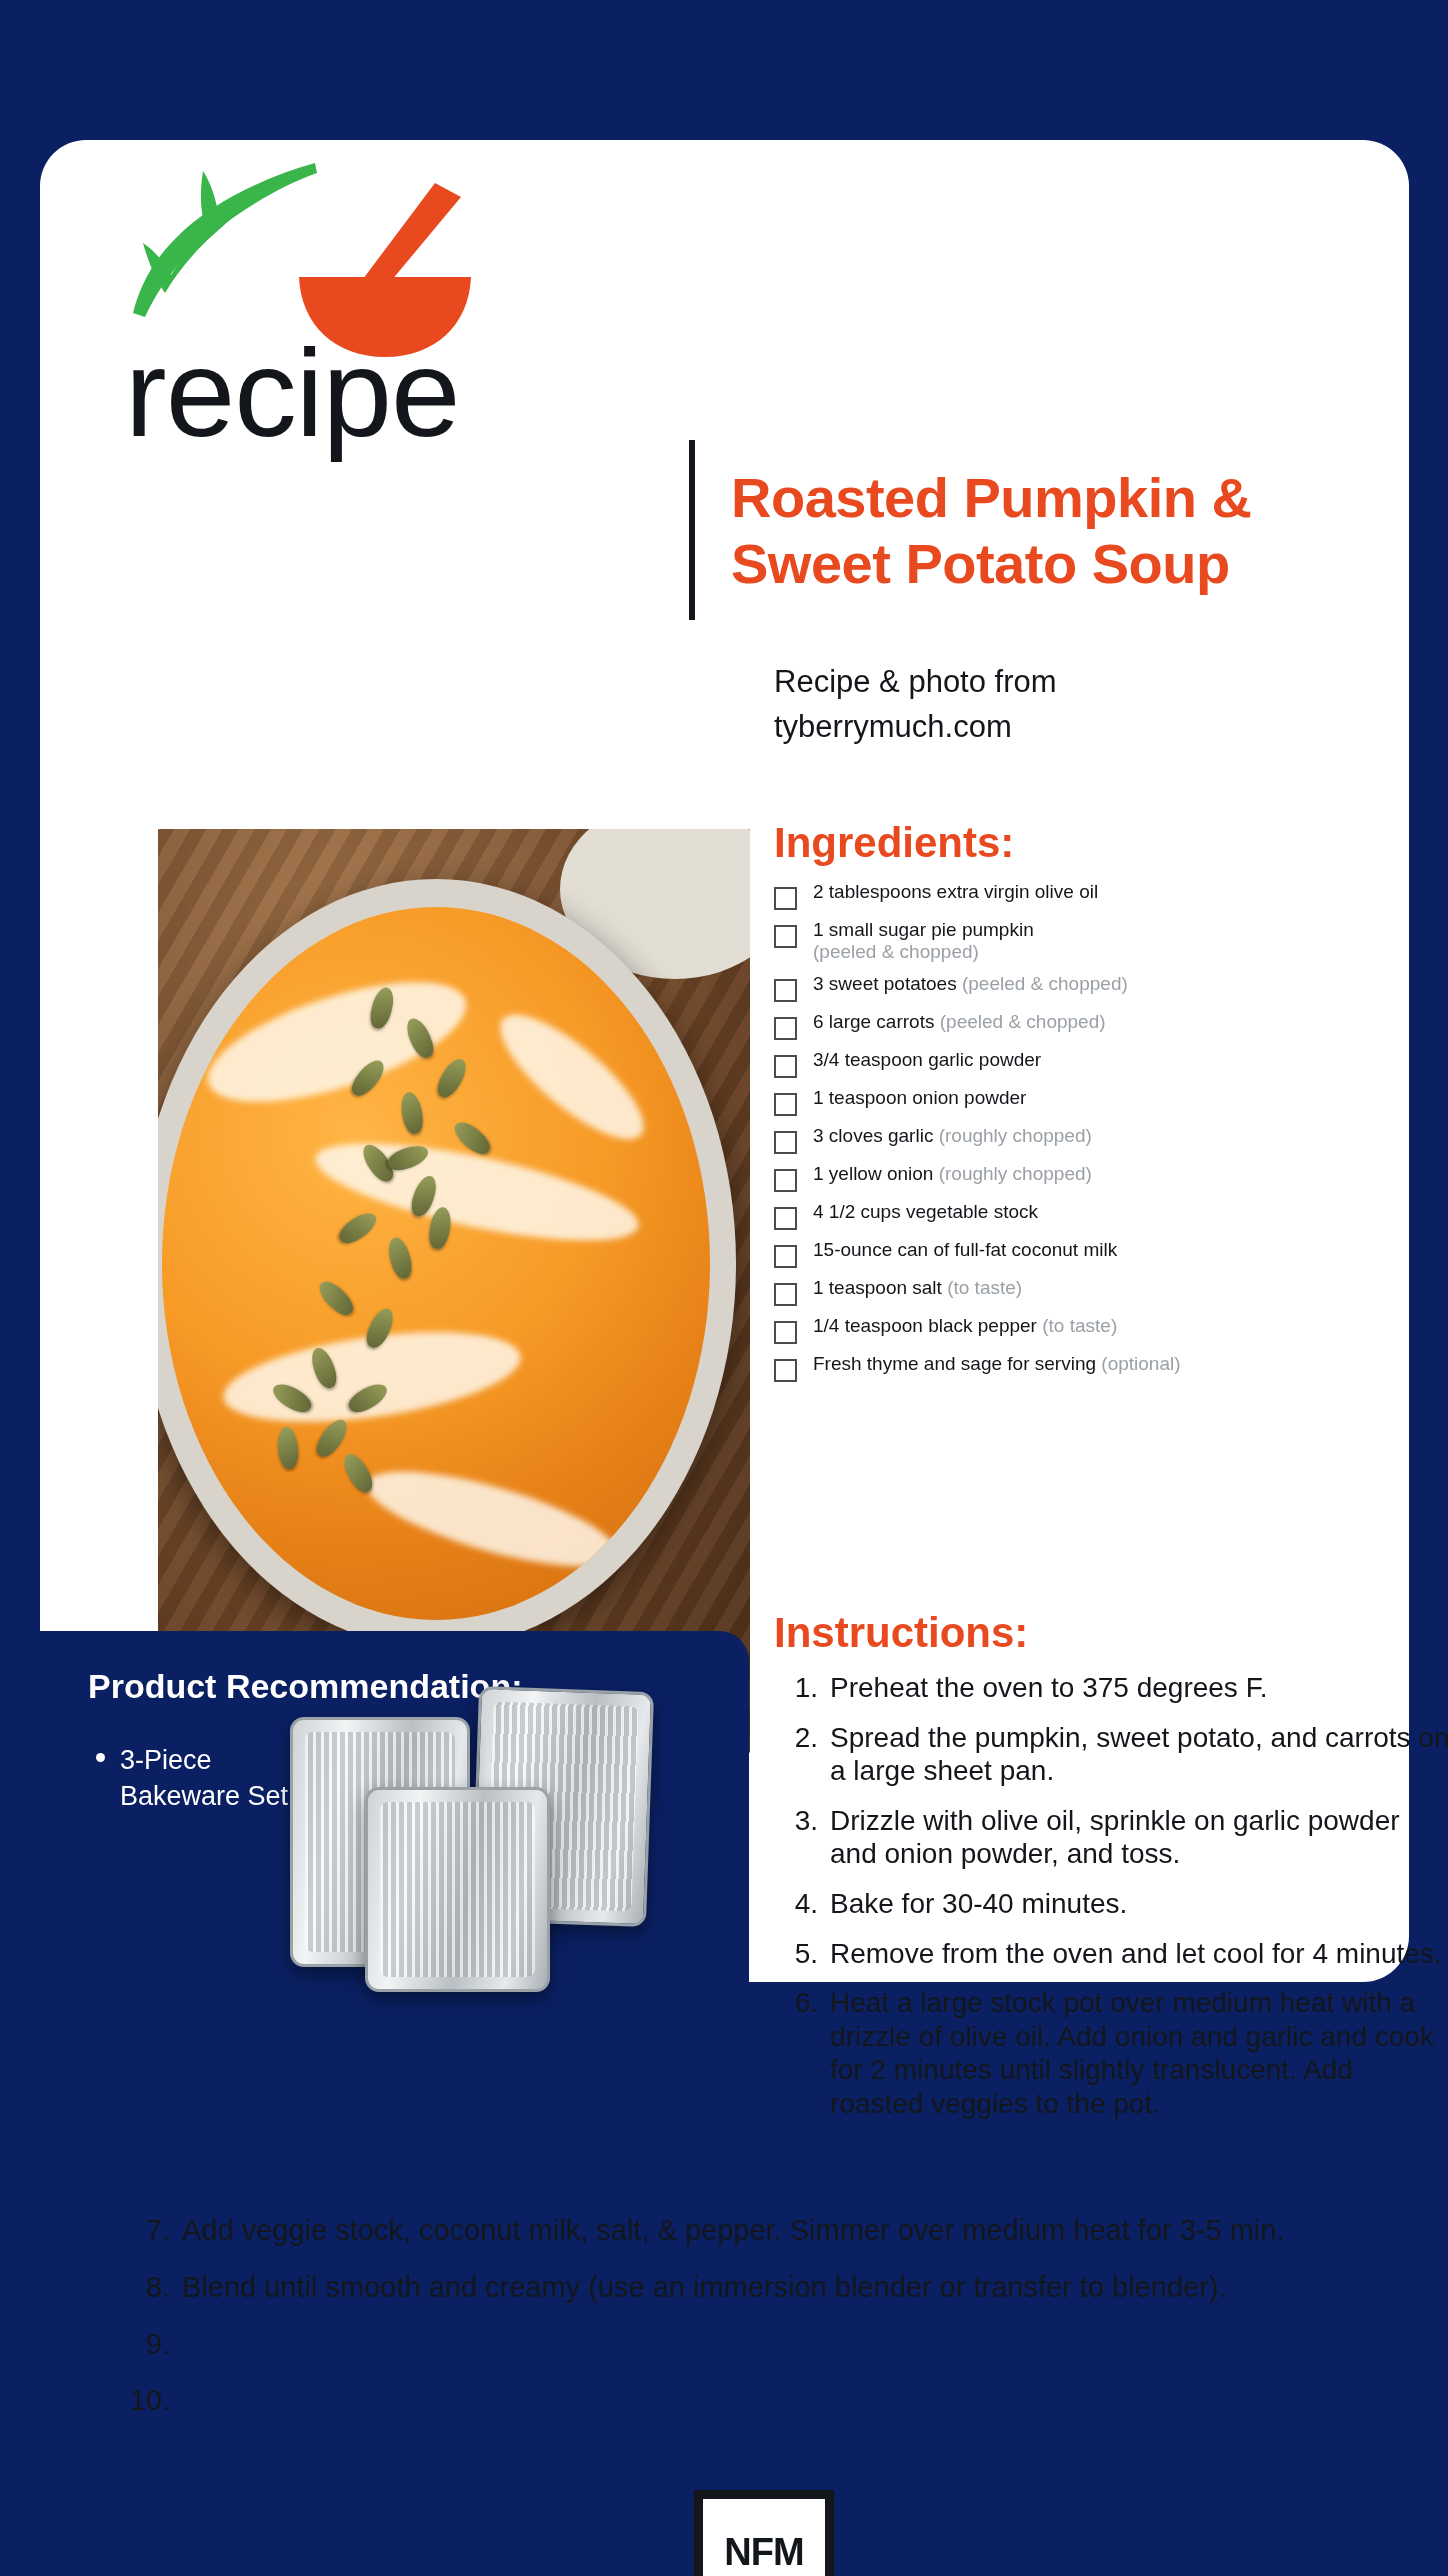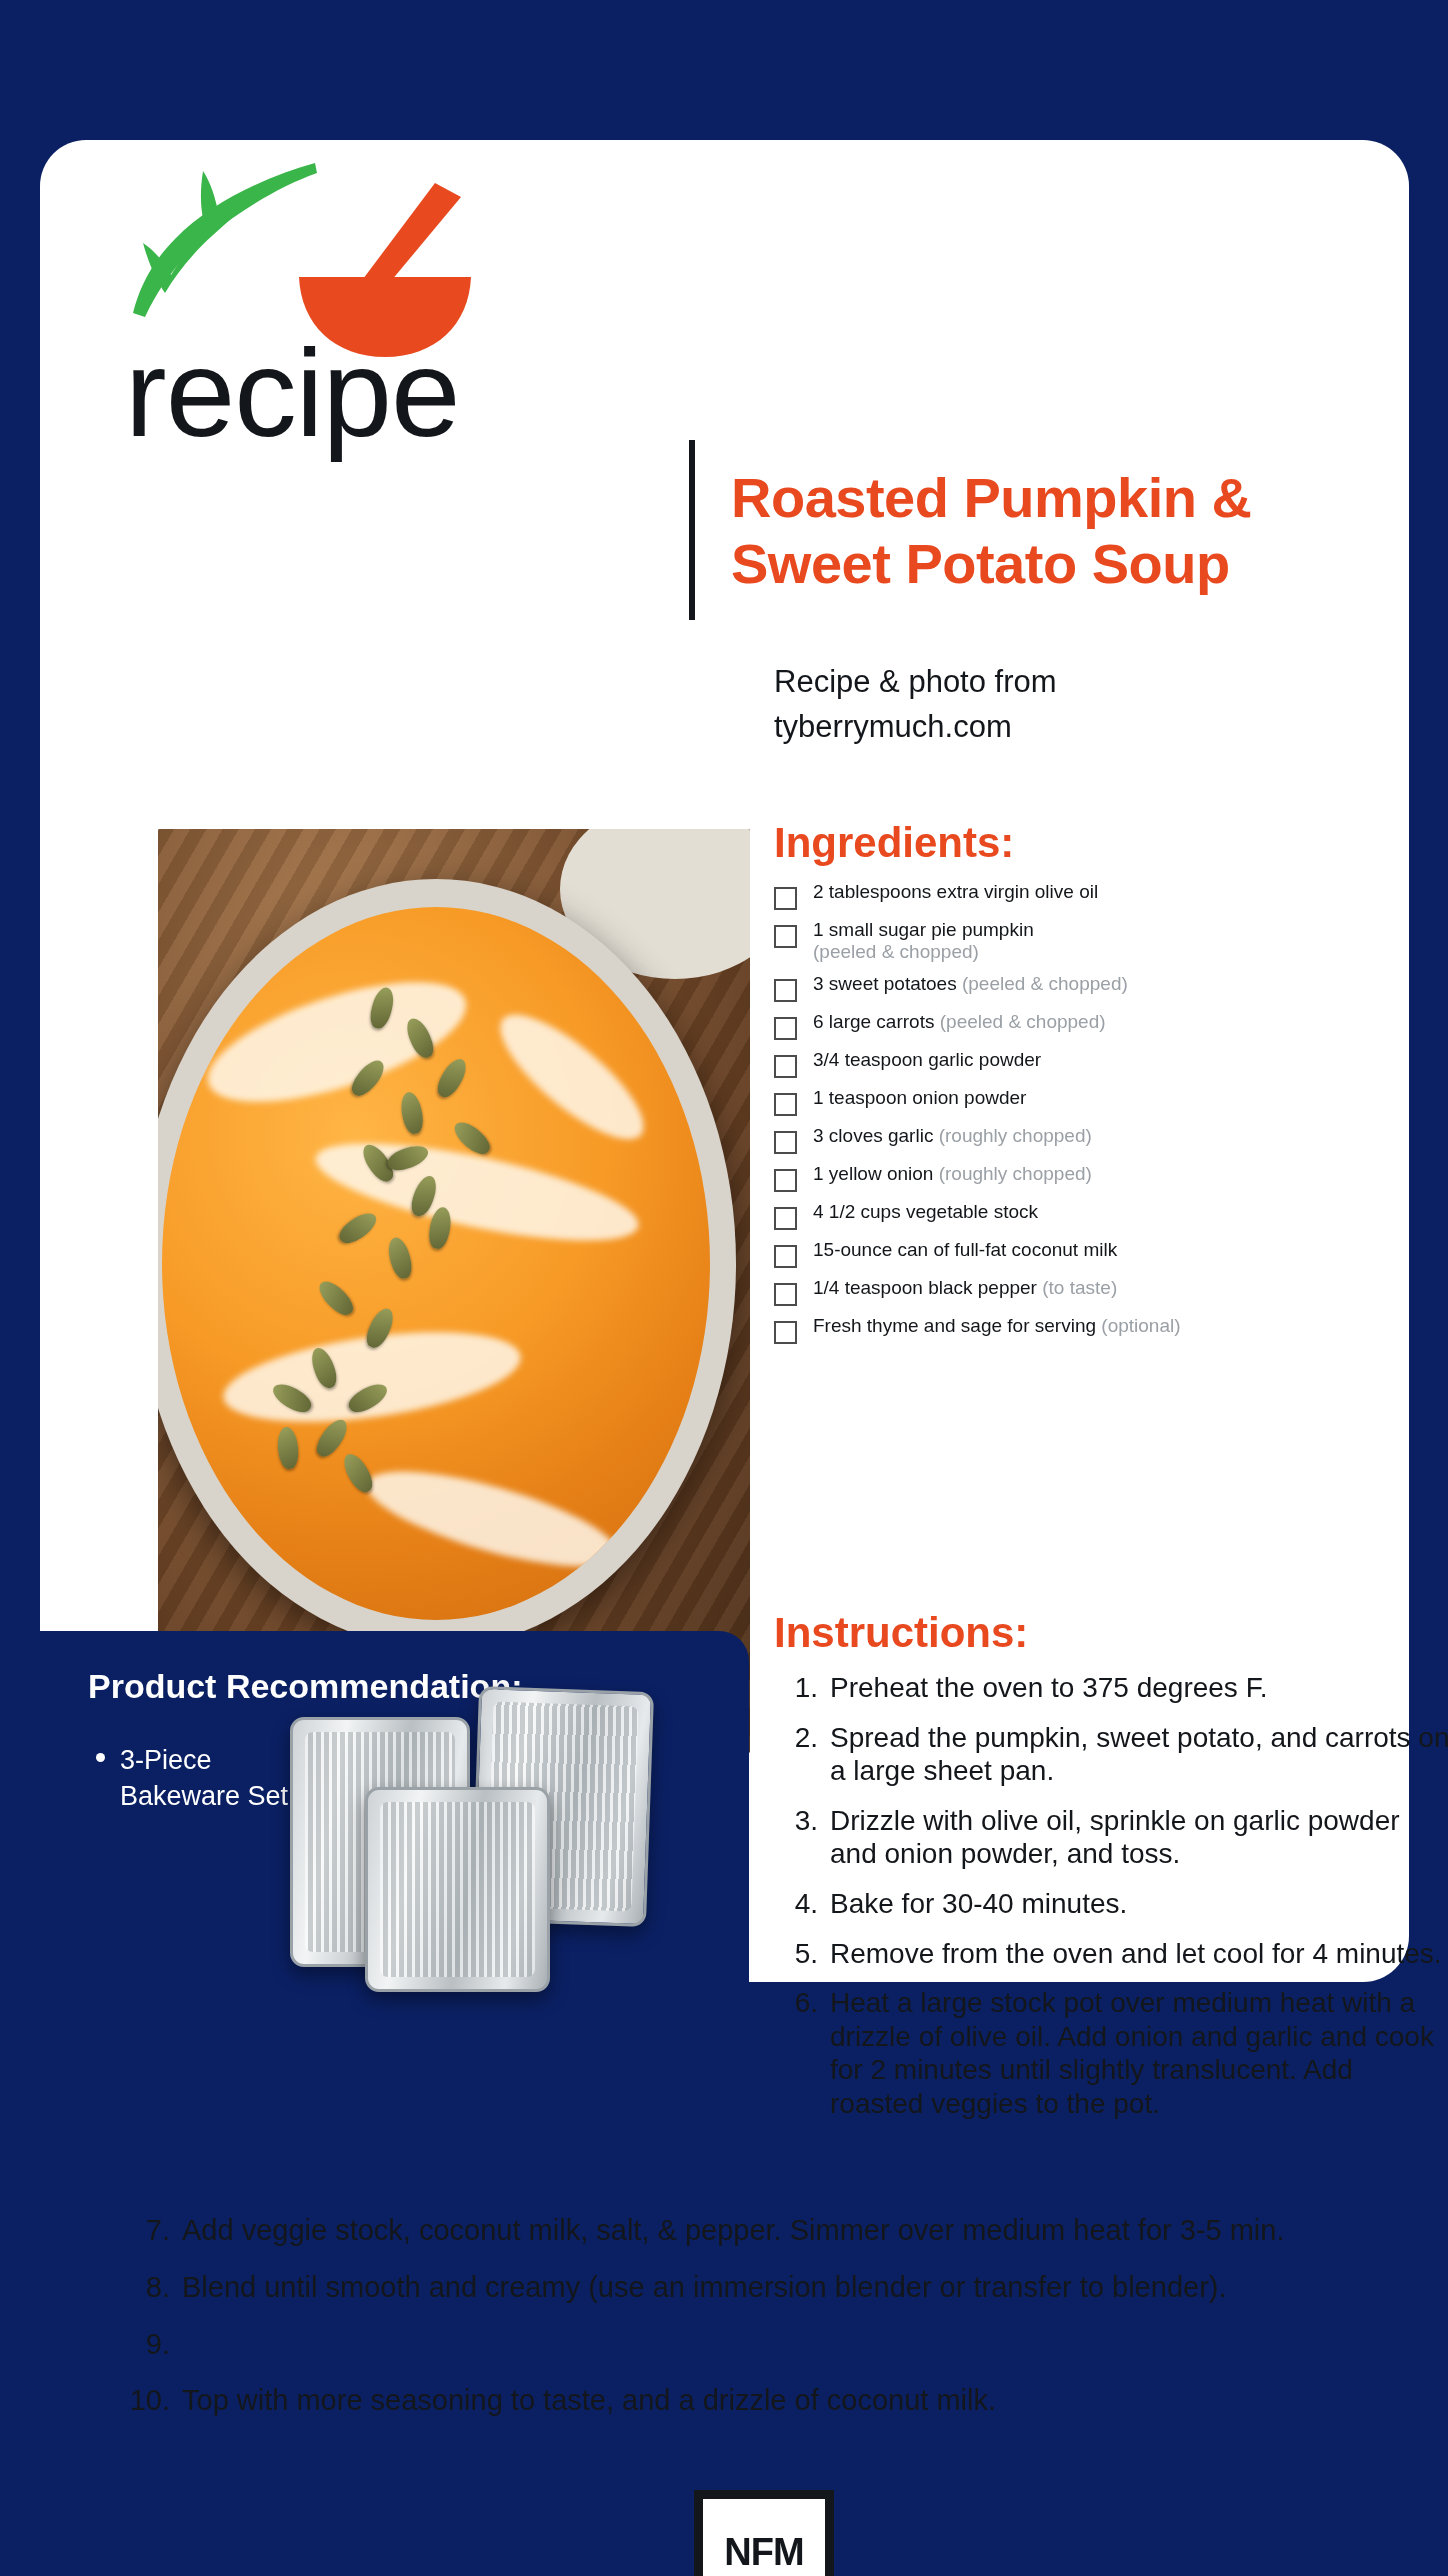--- a/index.html
+++ b/index.html
@@ -433,20 +433,24 @@
           <div class="ing-item">
             <span class="checkbox"></span>
             <span class="ing-text">4 1/2 cups vegetable stock</span>
           </div>
           <div class="ing-item">
             <span class="checkbox"></span>
             <span class="ing-text">15-ounce can of full-fat coconut milk</span>
           </div>
           <div class="ing-item">
             <span class="checkbox"></span>
+            <span class="ing-text">1 teaspoon salt<span class="note"> (to taste)</span></span>
+          </div>
+          <div class="ing-item">
+            <span class="checkbox"></span>
             <span class="ing-text">1/4 teaspoon black pepper<span class="note"> (to taste)</span></span>
           </div>
           <div class="ing-item">
             <span class="checkbox"></span>
             <span class="ing-text">Fresh thyme and sage for serving<span class="note"> (optional)</span></span>
           </div>
         </div>
     </div>
 
     <div class="instructions">
@@ -486,21 +490,20 @@
         </div>
         <div class="inst-item">
           <span class="inst-num">8.</span>
           <span>Blend until smooth and creamy (use an immersion blender or transfer to blender).</span>
         </div>
         <div class="inst-item">
           <span class="inst-num">9.</span>
         </div>
         <div class="inst-item">
           <span class="inst-num">10.</span>
-          <span>Top with more seasoning to taste, and a drizzle of coconut milk.</span>
         </div>
       </div>
 
     <div class="nfm">
       <div class="nfm-inner">
         <div class="nfm-text">NFM</div>
 
       </div>
     </div>
 

